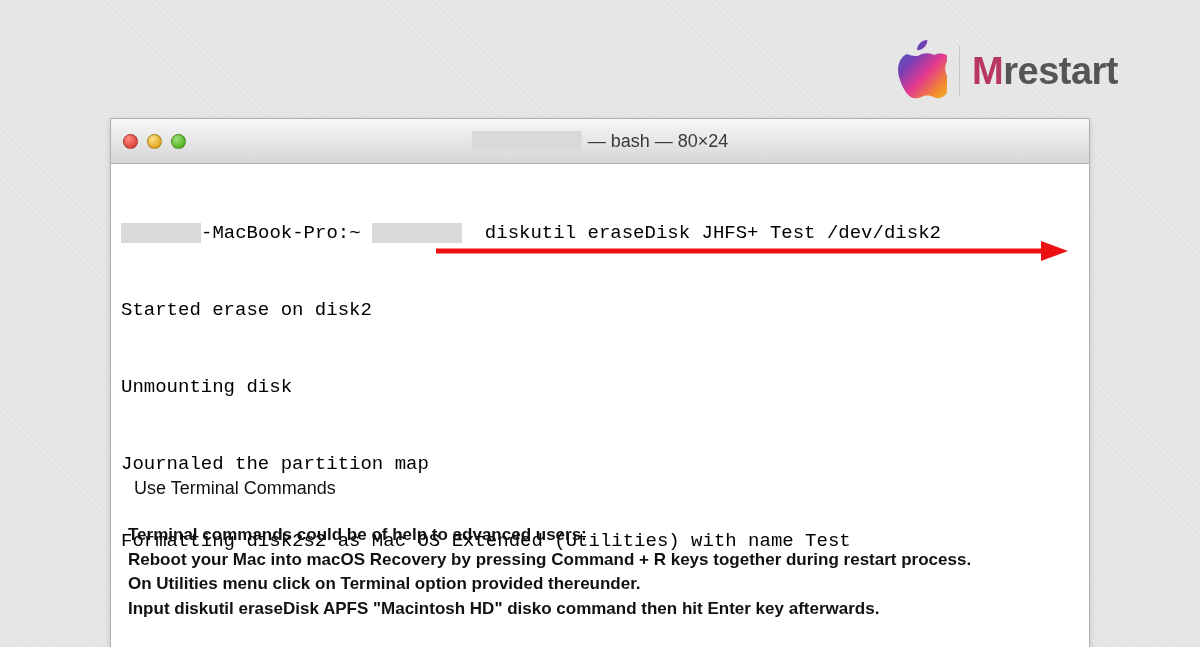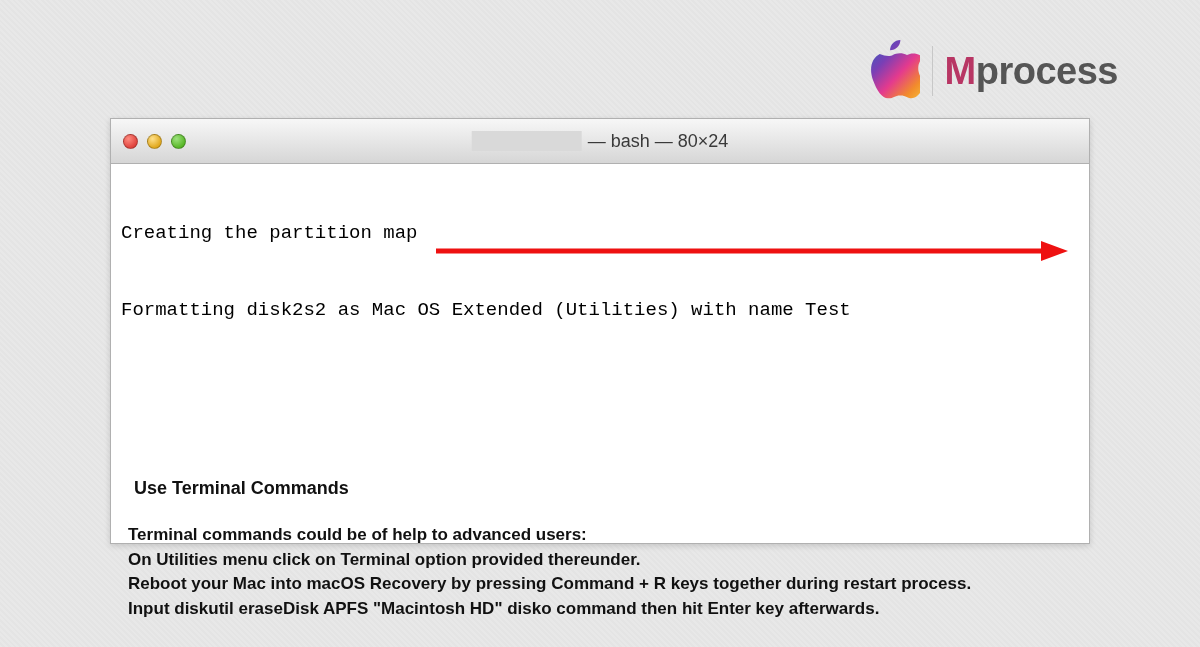--- a/index.html
+++ b/index.html
@@ -132,21 +132,21 @@
   
   .article {
     position: absolute;
     left: 128px;
     top: 478px;
     width: 960px;
     color: #111;
   }
   .article-heading {
     font-size: 18px;
-    font-weight: 700;
+    font-weight: 400;
     margin-bottom: 24px;
     margin-left: 6px;
   }
   .article p {
     font-size: 17px;
     font-weight: 600;
     line-height: 1.45;
   }
 </style>
 </head>
@@ -163,53 +163,56 @@
           <stop offset="80%" stop-color="#f28c2b"></stop>
           <stop offset="100%" stop-color="#f7c23b"></stop>
         </linearGradient>
       </defs>
       <path fill="url(#g1)" d="M40 0c0 6-5 11-11 11 0-6 5-11 11-11zM47 16c-5-3-12-2-15 0-3 2-9 1-14-1-8 4-12 15-7 28 4 11 10 20 17 19 4 0 6-3 12-3s8 3 12 3c7 0 12-9 15-18-9-4-11-19-3-25-4-5-12-6-17-3z"></path>
     </svg>
   </div>
   <div class="brand-divider"></div>
   <div class="brand-text">
     <span class="m">M</span>
-      <span>process</span>
+      <span>restart</span>
   </div>
 </div>
 
 <div class="terminal-window">
   <div class="titlebar">
     <div class="traffic-lights">
       <div class="tl red"></div>
       <div class="tl yellow"></div>
       <div class="tl green"></div>
     </div>
     <div class="title-text">
       <span class="title-redact"></span>
       <span>— bash — 80×24</span>
     </div>
   </div>
 
   <div class="terminal-body">
-    <span class="tline">Creating the partition map</span>
+    <span class="tline"><span class="redact w80"></span><span>-MacBook-Pro:~</span> <span class="redact w90"></span>  <span>diskutil eraseDisk JHFS+ Test /dev/disk2</span></span>
+    <span class="tline">Started erase on disk2</span>
+    <span class="tline">Unmounting disk</span>
+    <span class="tline">Journaled the partition map</span>
     <span class="tline">Formatting disk2s2 as Mac OS Extended (Utilities) with name Test</span>
     
     
     
     
 
     <div class="arrow">
       <svg viewBox="0 0 632 20" preserveAspectRatio="none">
         <line x1="0" y1="10" x2="610" y2="10" stroke="#e11" stroke-width="5"></line>
         <polygon points="605,0 632,10 605,20" fill="#e11"></polygon>
       </svg>
     </div>
   </div>
 </div>
 
 <div class="article">
   <div class="article-heading">Use Terminal Commands</div>
   <p>Terminal commands could be of help to advanced users:</p>
+  <p>Reboot your Mac into macOS Recovery by pressing Command + R keys together during restart process.</p>
   <p>On Utilities menu click on Terminal option provided thereunder.</p>
-  <p>Reboot your Mac into macOS Recovery by pressing Command + R keys together during restart process.</p>
   <p>Input diskutil eraseDisk APFS "Macintosh HD" disko command then hit Enter key afterwards.</p>
 </div>
 
 </body></html>

